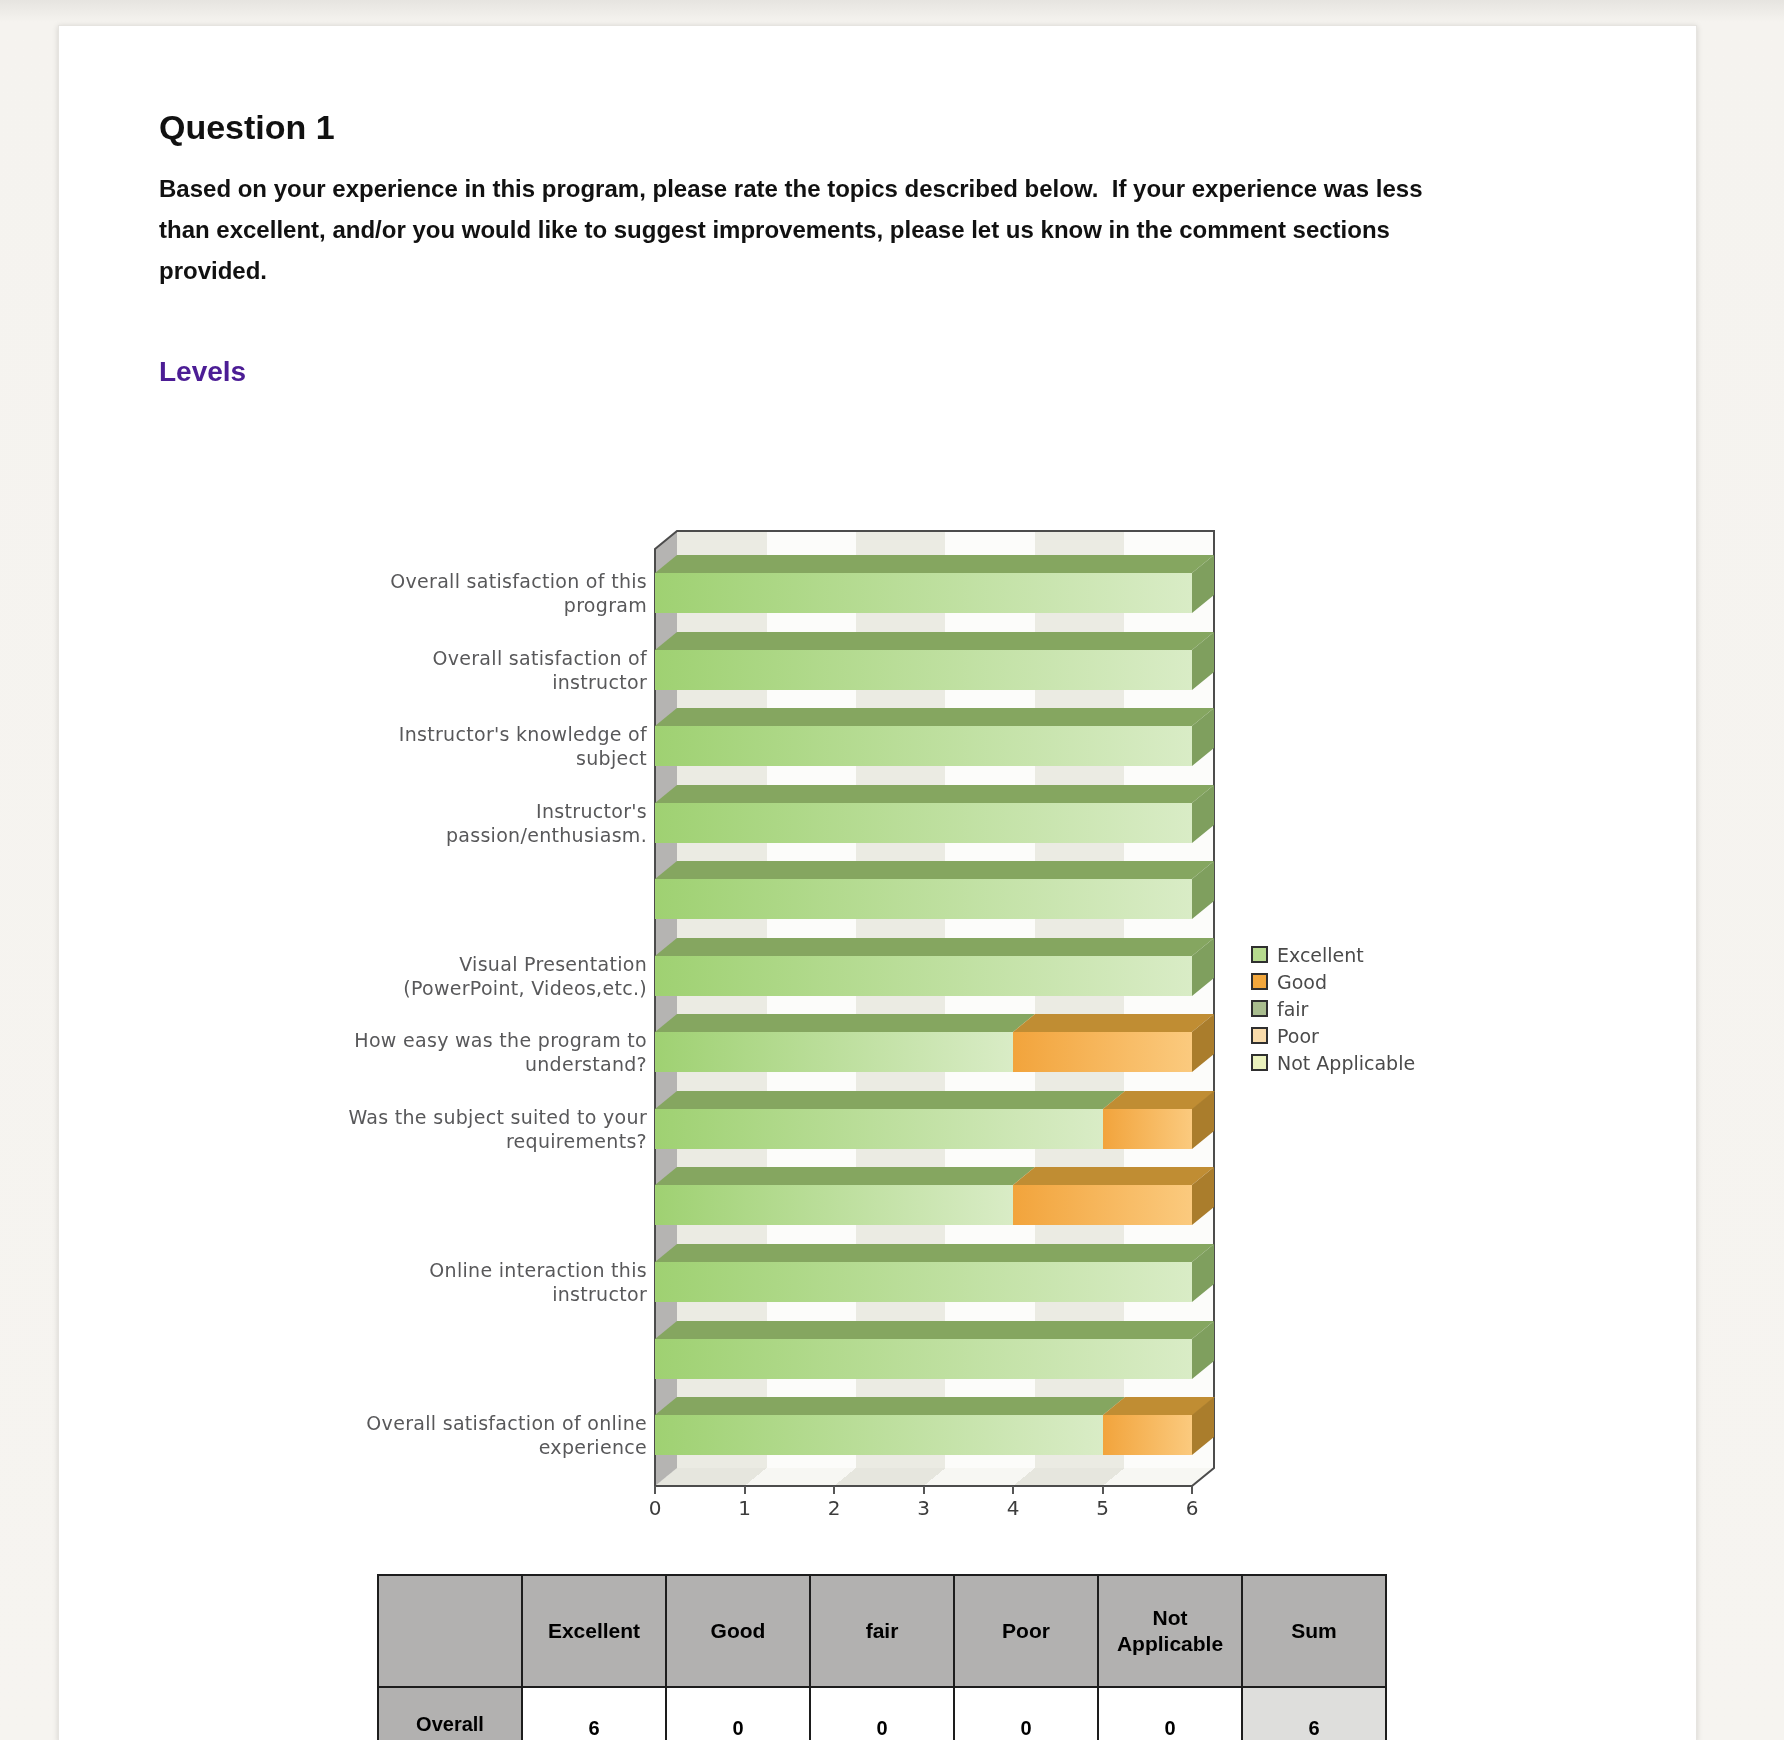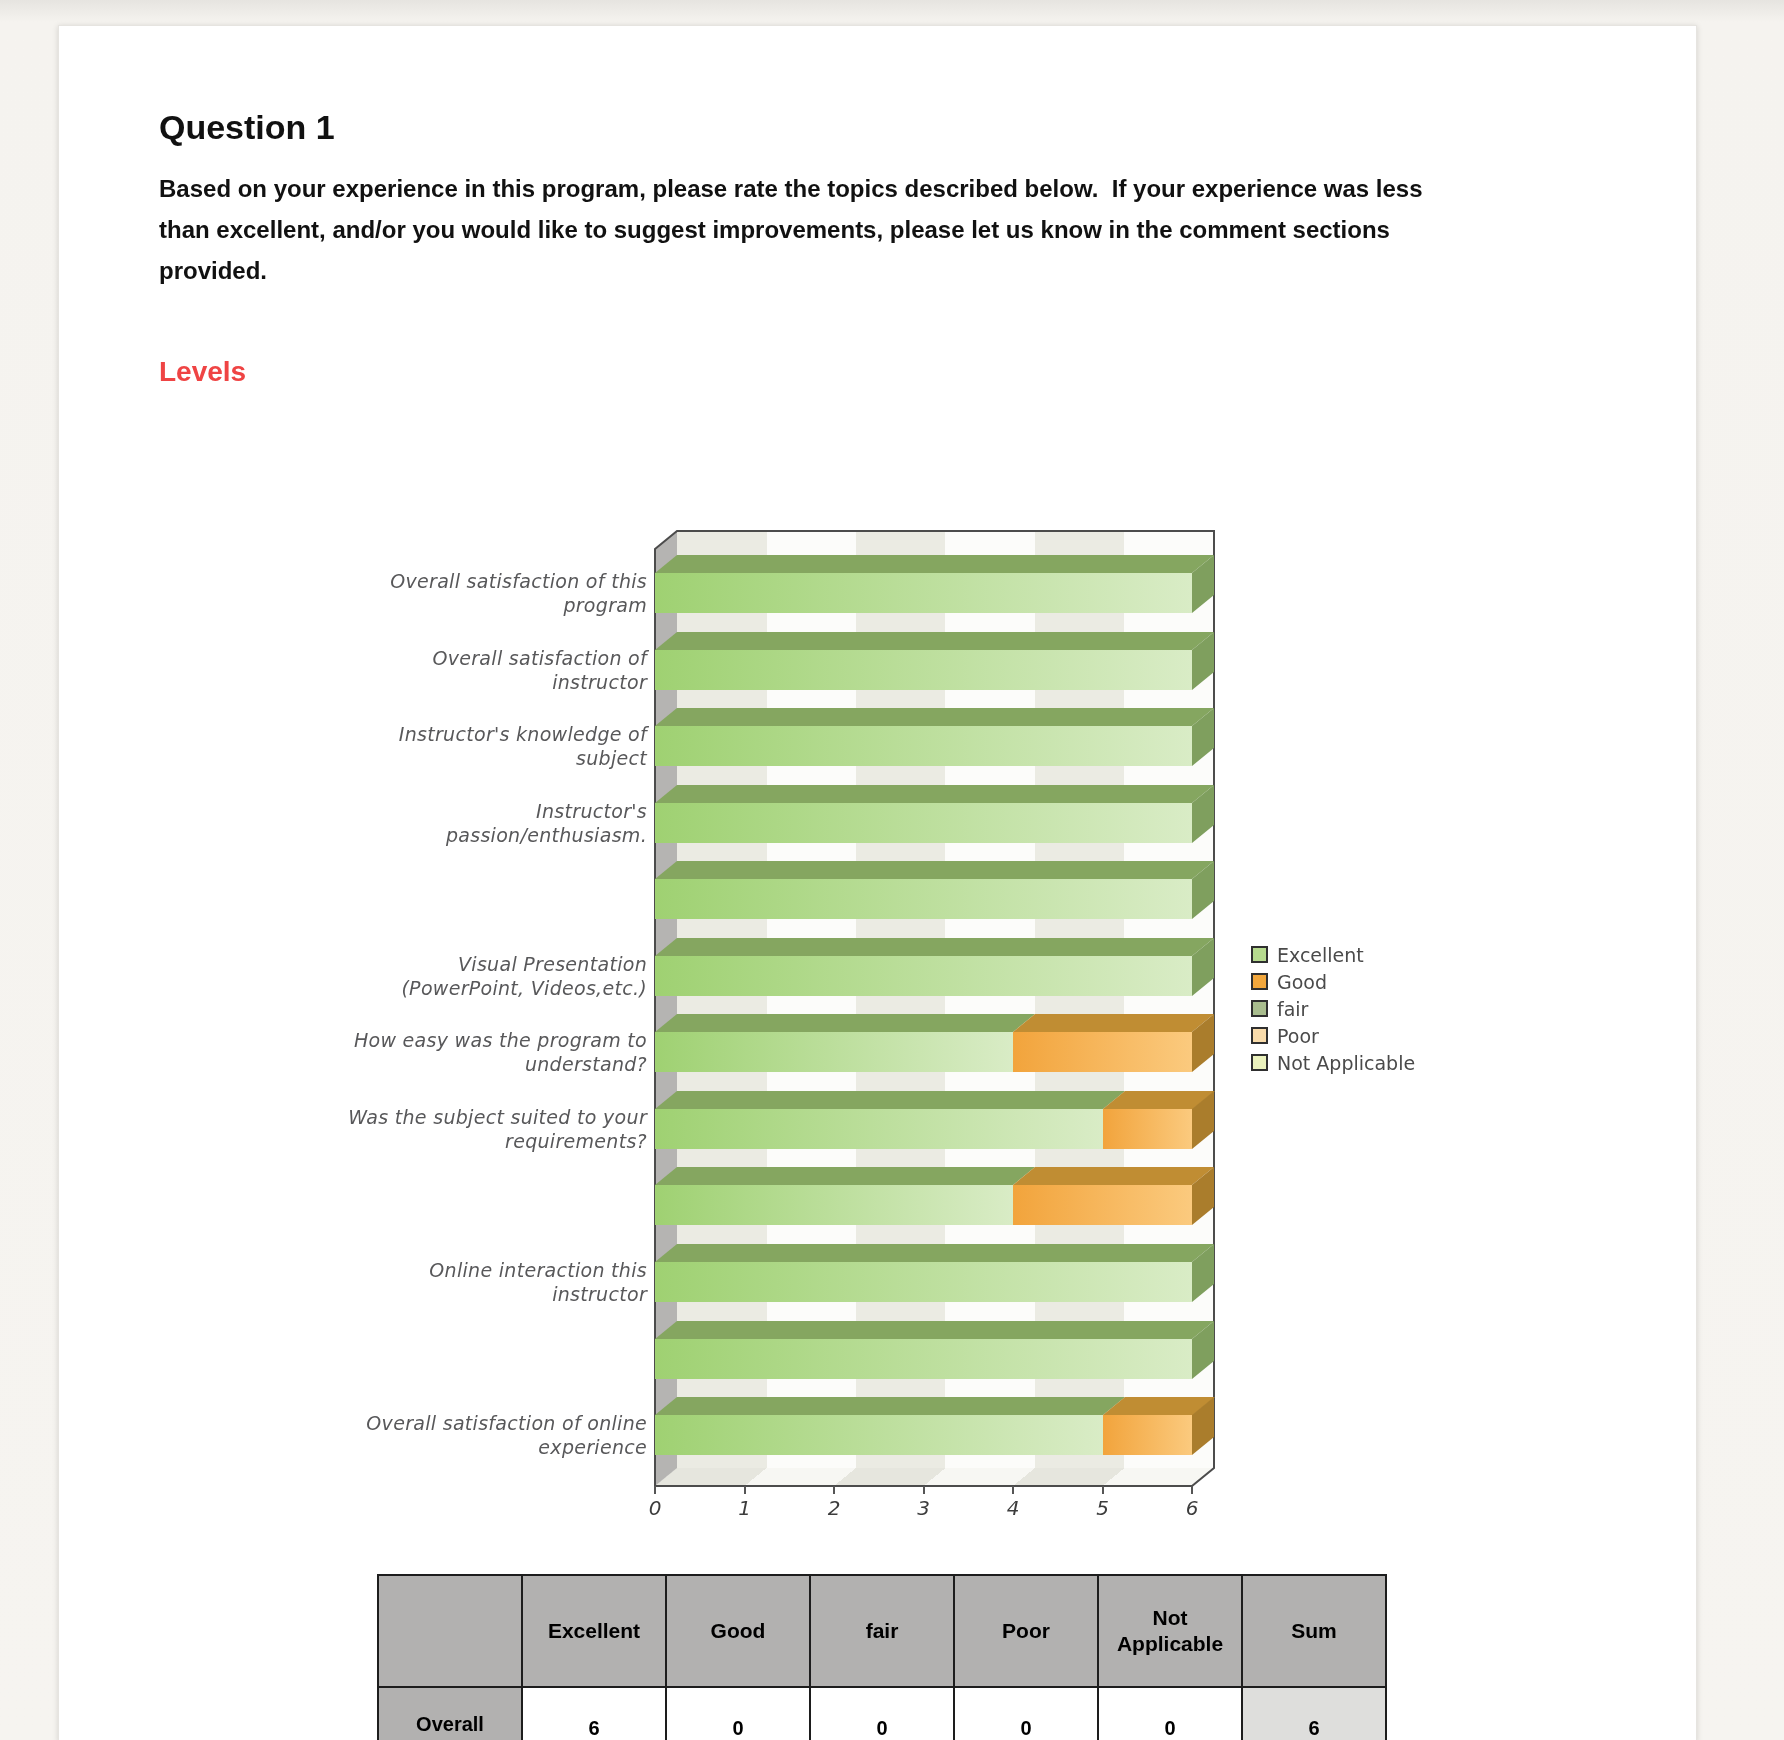--- a/index.html
+++ b/index.html
@@ -5,24 +5,24 @@
   html,body{margin:0;padding:0;}
   .canvas{position:relative;width:1784px;height:1740px;overflow:hidden;
           background:linear-gradient(#e6e4e0,#f5f3ef 22px,#f6f4f0);
           font-family:"Liberation Sans",sans-serif;}
   .card{position:absolute;left:58px;top:25px;width:1637px;height:1715px;
         background:#ffffff;border:1px solid #e6e4e0;
         box-shadow:0 1px 6px rgba(0,0,0,.14);overflow:hidden;}
   .q-title{position:absolute;left:100px;top:82px;margin:0;font-size:34px;font-weight:bold;color:#111;}
   .q-text{position:absolute;left:100px;top:142px;width:1310px;margin:0;
           font-size:24px;font-weight:bold;color:#111;line-height:41px;white-space:pre-wrap;}
-  .s-title{position:absolute;left:100px;top:330px;margin:0;font-size:28px;font-weight:bold;color:#ef4444;}
+  .s-title{position:absolute;left:100px;top:330px;margin:0;font-size:28px;font-weight:bold;color:#4c1d95;}
 
   
-  .chart{position:absolute;inset:0;pointer-events:none;font-style:italic;}
+  .chart{position:absolute;inset:0;pointer-events:none;}
   .chart *{pointer-events:auto;}
   .backwall{position:absolute;left:618px;top:505px;width:537px;height:937px;
             background:repeating-linear-gradient(to right,#ebebe3 0 89.5px,#fcfcfa 89.5px 179px);}
   .leftwall{position:absolute;left:596px;top:505px;width:22px;height:955px;
             background:#b5b4b2;clip-path:polygon(0 18px,100% 0,100% 100%,0 100%);}
   .floor{position:absolute;left:596px;top:1442px;width:537px;height:18px;
          background:repeating-linear-gradient(to right,#e6e6de 0 89.5px,#f7f7f3 89.5px 179px);
          transform:skewX(-50.7deg);transform-origin:left bottom;}
   .frame-svg{position:absolute;left:0;top:0;}
   .bar-front{position:absolute;height:40px;}

